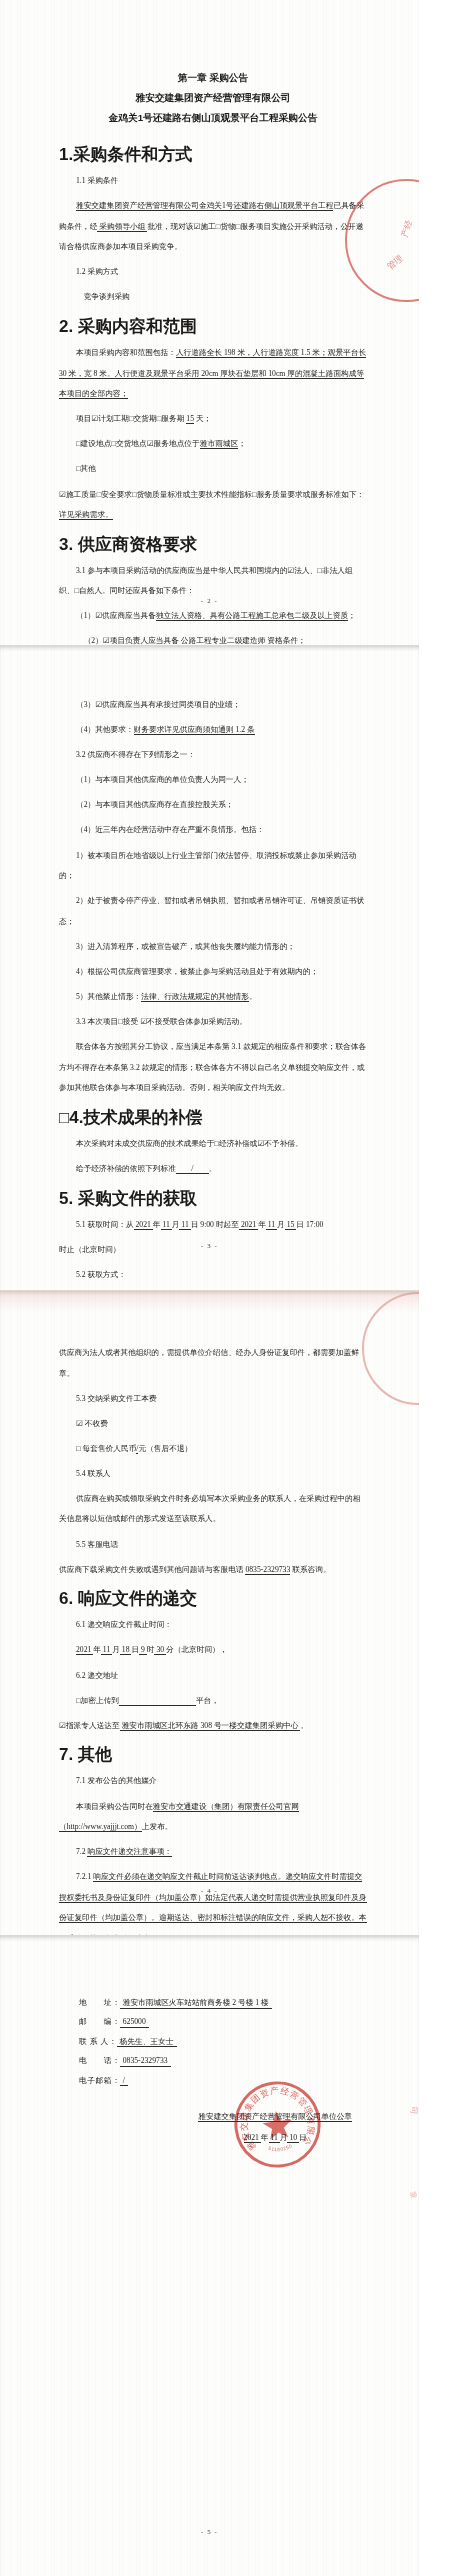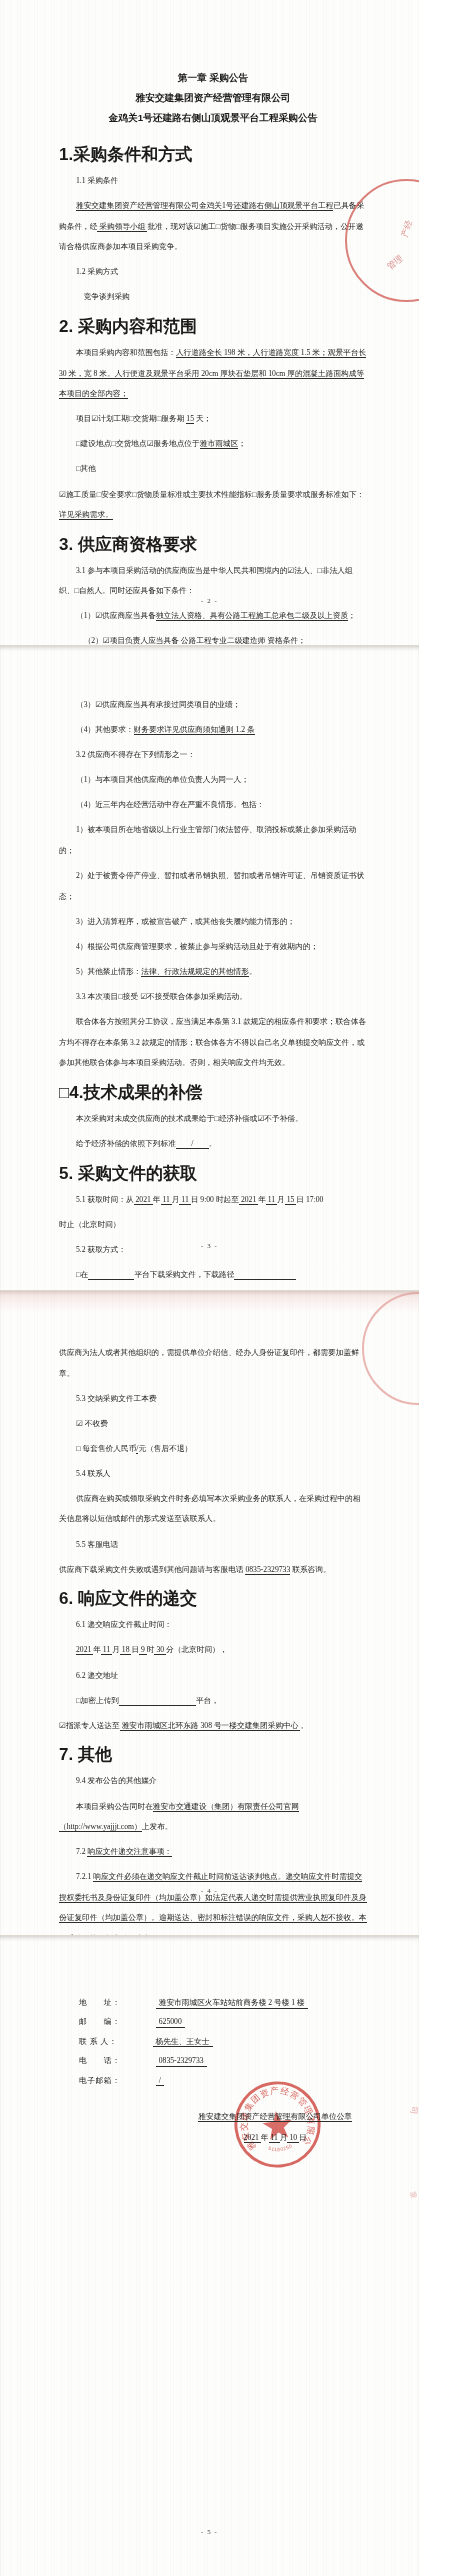--- a/index.html
+++ b/index.html
@@ -41,21 +41,21 @@
   .ind2{text-indent:3.2em;}
   .gap{height:8px;}
   .u{border-bottom:0.6px solid #2e2d2c;}
   .pageno{
     position:absolute;left:0;right:0;bottom:41px;
     text-align:center;font-size:6.8px;letter-spacing:1.1px;color:#3a3938;
   }
   
   .row{font-size:7.7px;line-height:19.4px;margin:0;}
   .row .lbl{letter-spacing:0.6px;}
-  .row .val{padding:0 3.4px 0.6px 2.3px;margin-left:36px;}
+  .row .val{padding:0 3.4px 0.6px 2.3px;}
   
   #signoff{
     position:absolute;right:67px;top:171px;z-index:3;
     text-align:center;font-size:7.7px;line-height:23px;color:#21201f;
   }
   
   .seal{
     position:absolute;left:227px;top:138px;width:101px;height:101px;
     z-index:2;opacity:.92;transform:rotate(-7deg);
   }
@@ -113,20 +113,21 @@
     <span class="bleed" id="bleed-b">管理</span>
 
     <div class="pageno">- 2 -</div>
   </section>
 
   <section class="page" id="page2">
     <p class="ln ind">（3）☑供应商应当具有承接过同类项目的业绩；</p>
     <p class="ln ind"><span>（4）其他要求：</span><span class="u">财务要求详见供应商须知通则 1.2 条</span></p>
     <p class="ln ind">3.2 供应商不得存在下列情形之一：</p>
     <p class="ln ind">（1）与本项目其他供应商的单位负责人为同一人；</p>
+    <p class="ln ind">（2）与本项目其他供应商存在直接控股关系；</p>
     <p class="ln ind">（4）近三年内在经营活动中存在严重不良情形。包括：</p>
     <p class="ln ind">1）被本项目所在地省级以上行业主管部门依法暂停、取消投标或禁止参加采购活动的；</p>
     <p class="ln ind">2）处于被责令停产停业、暂扣或者吊销执照、暂扣或者吊销许可证、吊销资质证书状态；</p>
     <p class="ln ind">3）进入清算程序，或被宣告破产，或其他丧失履约能力情形的；</p>
     <p class="ln ind">4）根据公司供应商管理要求，被禁止参与采购活动且处于有效期内的；</p>
     <p class="ln ind"><span>5）其他禁止情形：</span><span class="u">法律、行政法规规定的其他情形</span><span>。</span></p>
     <p class="ln ind">3.3 本次项目□接受 ☑不接受联合体参加采购活动。</p>
     <p class="ln ind">联合体各方按照其分工协议，应当满足本条第 3.1 款规定的相应条件和要求；联合体各方均不得存在本条第 3.2 款规定的情形；联合体各方不得以自己名义单独提交响应文件，或参加其他联合体参与本项目采购活动。否则，相关响应文件均无效。</p>
 
     <p class="h">□4.技术成果的补偿</p>
@@ -156,21 +157,21 @@
     <p class="ln"><span>供应商下载采购文件失败或遇到其他问题请与客服电话 </span><span class="u">0835-2329733</span><span> 联系咨询。</span></p>
 
     <p class="h">6. 响应文件的递交</p>
     <p class="ln ind">6.1 递交响应文件截止时间：</p>
     <p class="ln ind"><span class="u"> 2021 </span><span>年</span><span class="u"> 11 </span><span>月</span><span class="u"> 18 </span><span>日</span><span class="u"> 9 </span><span>时</span><span class="u"> 30 </span><span>分（北京时间），</span></p>
     <p class="ln ind">6.2 递交地址</p>
     <p class="ln ind"><span>□加密上传到</span><span class="u">　　　　　　　　　　</span><span>平台，</span></p>
     <p class="ln"><span>☑指派专人送达至</span><span class="u"> 雅安市雨城区北环东路 308 号一楼交建集团采购中心 </span><span>。</span></p>
 
     <p class="h">7. 其他</p>
-    <p class="ln ind">9.4 发布公告的其他媒介</p>
+    <p class="ln ind">7.1 发布公告的其他媒介</p>
     <p class="ln ind"><span>本项目采购公告同时在</span><span class="u">雅安市交通建设（集团）有限责任公司官网（http://www.yajjjt.com）</span><span>上发布。</span></p>
     <p class="ln ind"><span>7.2 </span><span class="u">响应文件递交注意事项：</span></p>
     <p class="ln ind"><span>7.2.1 </span><span class="u">响应文件必须在递交响应文件截止时间前送达谈判地点。递交响应文件时需提交授权委托书及身份证复印件（均加盖公章）如法定代表人递交时需提供营业执照复印件及身份证复印件（均加盖公章）。逾期送达、密封和标注错误的响应文件，采购人恕不接收。本次采购不接收邮寄的响应文件。</span></p>
 
     <div class="pageno">- 4 -</div>
   </section>
 
   <section class="page" id="page4">
     <p class="row">
       <span class="lbl">地　　址：</span><span class="val u">雅安市雨城区火车站站前商务楼 2 号楼 1 楼</span>

